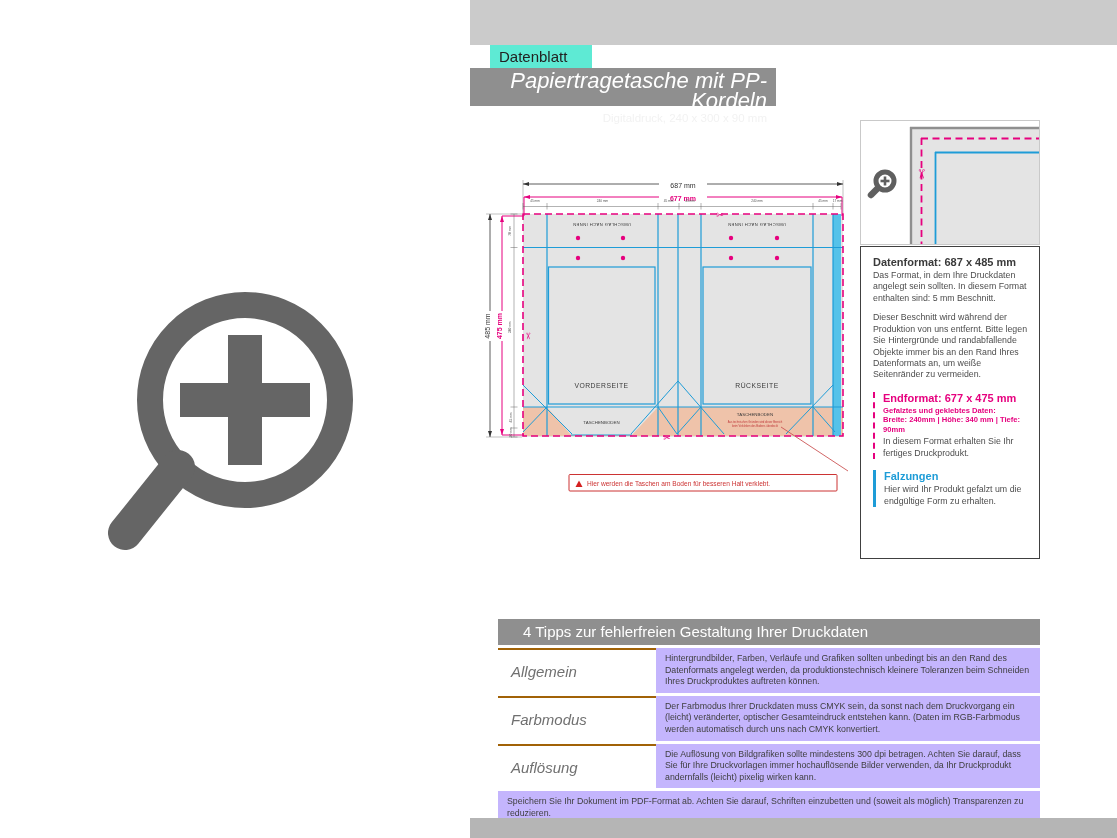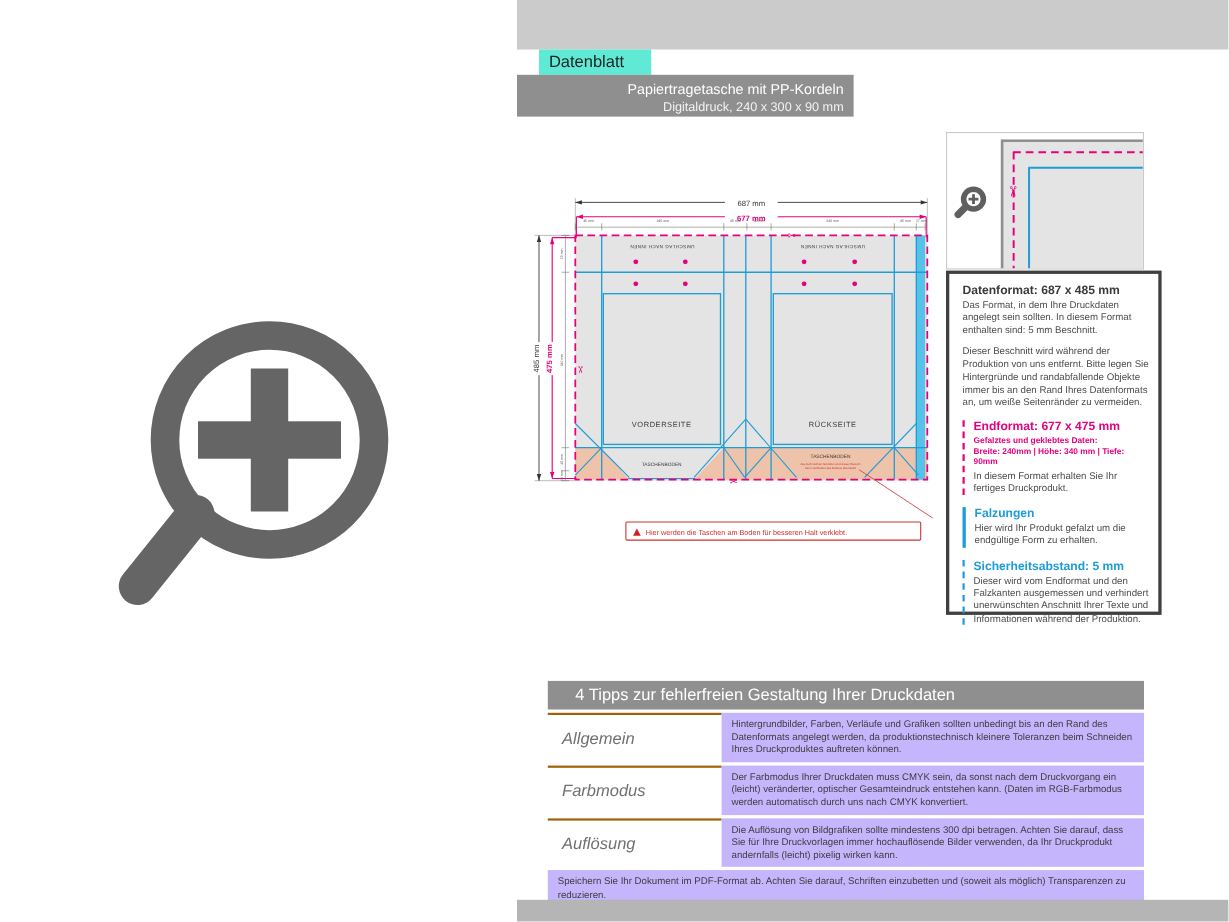--- a/index.html
+++ b/index.html
@@ -5,35 +5,35 @@
   html,body{margin:0;padding:0;background:#fff;}
   #page{position:relative;width:1117px;height:838px;background:#fff;overflow:hidden;
         font-family:"Liberation Sans",sans-serif;}
   .abs{position:absolute;}
 
   
   .topbar{left:470px;top:0;width:647px;height:45px;background:#cbcbcb;}
   .tab{left:490px;top:45px;width:102px;height:23px;background:#5eead4;}
   .tab span{display:block;line-height:23px;padding-left:9px;font-size:15px;color:#222;}
   .titlebar{left:470px;top:68px;width:306px;height:38px;background:#8f8f8f;text-align:right;box-sizing:border-box;padding:3px 9px 0 0;}
-  .titlebar .t1{font-size:13px;color:#fff;line-height:20px;}
+  .titlebar .t1{font-size:22px;color:#fff;line-height:20px;font-style:italic;}
   .titlebar .t2{font-size:11.5px;color:#f2f2f2;line-height:14px;}
 
   
   .bigmag{left:95px;top:270px;}
 
   
   .diagram{left:478px;top:168px;}
   svg text{font-family:"Liberation Sans",sans-serif;}
 
   
   .preview{left:860px;top:120px;width:180px;height:125px;background:#fff;border:1px solid #c9c9c9;box-sizing:border-box;}
 
   
-  .sidebar{left:860px;top:246px;width:196px;height:313px;border:3px solid #404040;background:#fff;box-sizing:border-box;padding:9px 8px 8px 12px;}
+  .sidebar{left:860px;top:246px;width:180px;height:313px;border:1px solid #404040;background:#fff;box-sizing:border-box;padding:9px 8px 8px 12px;}
   .sidebar .sec{margin-bottom:11px;}
   .sec .title{font-size:11px;font-weight:bold;color:#3a3a3a;margin:0 0 2px 0;}
   .sec p{font-size:8.8px;line-height:1.3;color:#4d4d4d;margin:0 0 8px 0;}
   .sec p:last-child{margin-bottom:0;}
   .sec-endformat{border-left:2px dashed #e6007e;padding-left:8px;}
   .sec-endformat .title{color:#e6007e;}
   .sec-endformat .sub{font-size:7.6px;font-weight:bold;color:#e6007e;line-height:1.25;margin:0;}
   .sec-falz{border-left:3px solid #1e9cd7;padding-left:8px;}
   .sec-falz .title{color:#1e9cd7;}
   .sec-sich{border-left:2px dashed #1e9cd7;padding-left:8px;}
@@ -259,24 +259,20 @@
     <div class="sec sec-endformat">
       <div class="title">Endformat: 677 x 475 mm</div>
       <div class="sub">Gefalztes und geklebtes Daten:</div>
       <div class="sub">Breite: 240mm | Höhe: 340 mm | Tiefe: 90mm</div>
       <p style="margin-top:2px">In diesem Format erhalten Sie Ihr fertiges Druckprodukt.</p>
     </div>
     <div class="sec sec-falz">
       <div class="title">Falzungen</div>
       <p>Hier wird Ihr Produkt gefalzt um die endgültige Form zu erhalten.</p>
     </div>
-    <div class="sec sec-sich">
-      <div class="title">Sicherheitsabstand: 5 mm</div>
-      <p>Dieser wird vom Endformat und den Falzkanten ausgemessen und verhindert unerwünschten Anschnitt Ihrer Texte und Informationen während der Produktion.</p>
-    </div>
   </div>
 
   <div class="abs tips">
     <div class="tips-header">
       <span>4 Tipps zur fehlerfreien Gestaltung Ihrer Druckdaten</span>
     </div>
     <div class="trow r-tall">
       <div class="tlabel">Allgemein</div>
       <div class="tbody">Hintergrundbilder, Farben, Verläufe und Grafiken sollten unbedingt bis an den Rand des Datenformats angelegt werden, da produktionstechnisch kleinere Toleranzen beim Schneiden Ihres Druckproduktes auftreten können.</div>
     </div>

